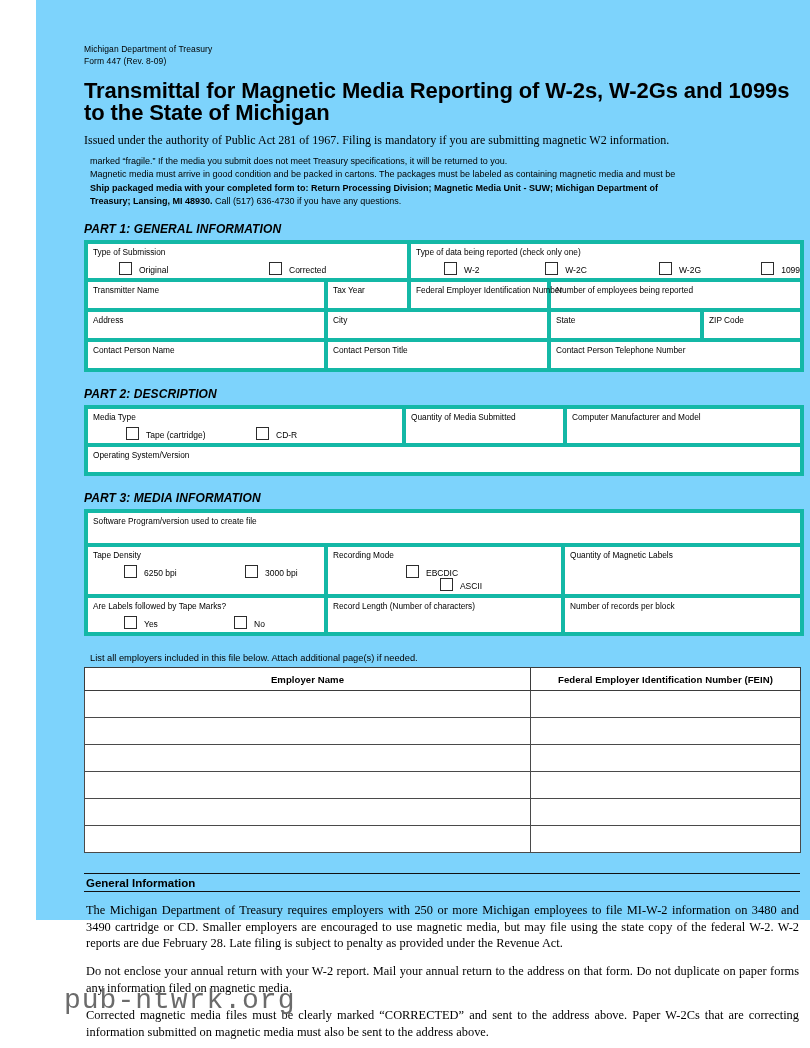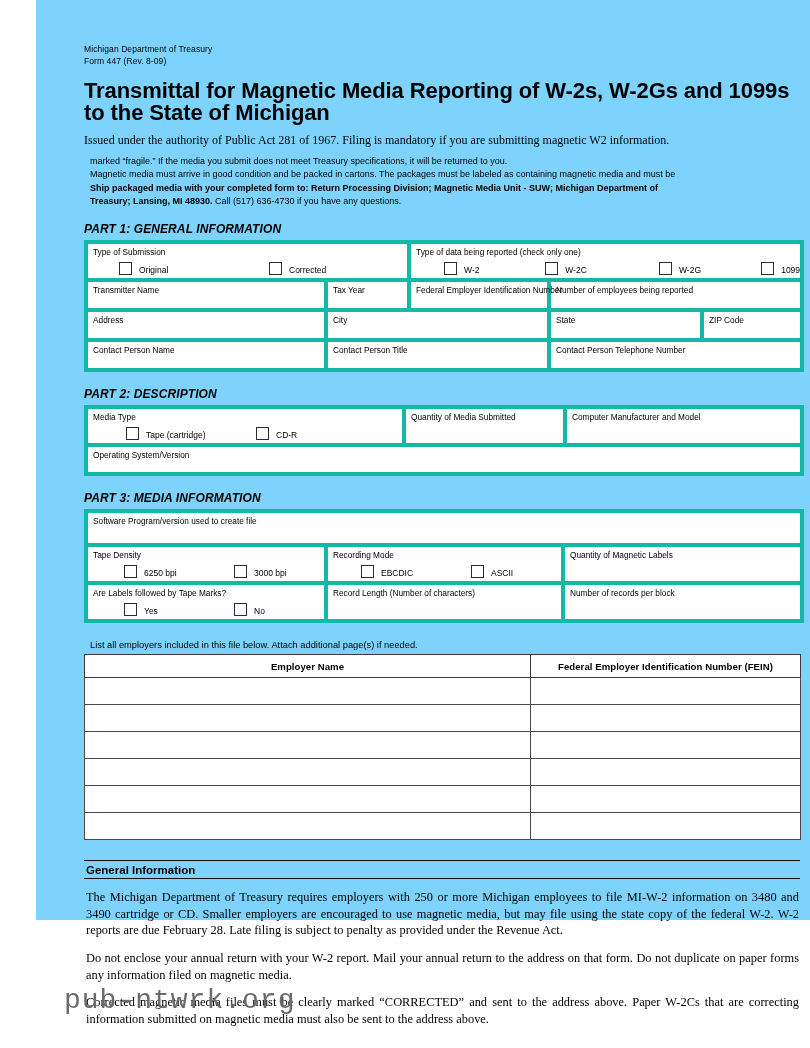--- a/index.html
+++ b/index.html
@@ -387,36 +387,36 @@
           <td colspan="3">
             <div class="cell">
                 <div class="clabel">Software Program/version used to create file</div>
               </div>
           </td>
         </tr>
         <tr>
           <td>
             <div class="cell">
               <div class="clabel">Tape Density</div>
-              <div class="cbrow" style="padding-left:31px;">
+              <div class="cbrow" style="padding-left:31px;gap:11px;">
                 <div class="cbopt" style="width:110px">
                   <span class="chk"></span>
                   <span class="cbtext">6250 bpi</span>
                 </div>
                 <div class="cbopt">
                   <span class="chk"></span>
                   <span class="cbtext">3000 bpi</span>
                 </div>
               </div>
             </div>
           </td>
           <td>
             <div class="cell">
               <div class="clabel">Recording Mode</div>
-              <div class="cbrow" style="padding-left:28px;">
+              <div class="cbrow" style="padding-left:28px;flex-direction:column;">
                 <div class="cbopt" style="width:110px">
                   <span class="chk"></span>
                   <span class="cbtext">EBCDIC</span>
                 </div>
                 <div class="cbopt">
                   <span class="chk"></span>
                   <span class="cbtext">ASCII</span>
                 </div>
               </div>
             </div>

